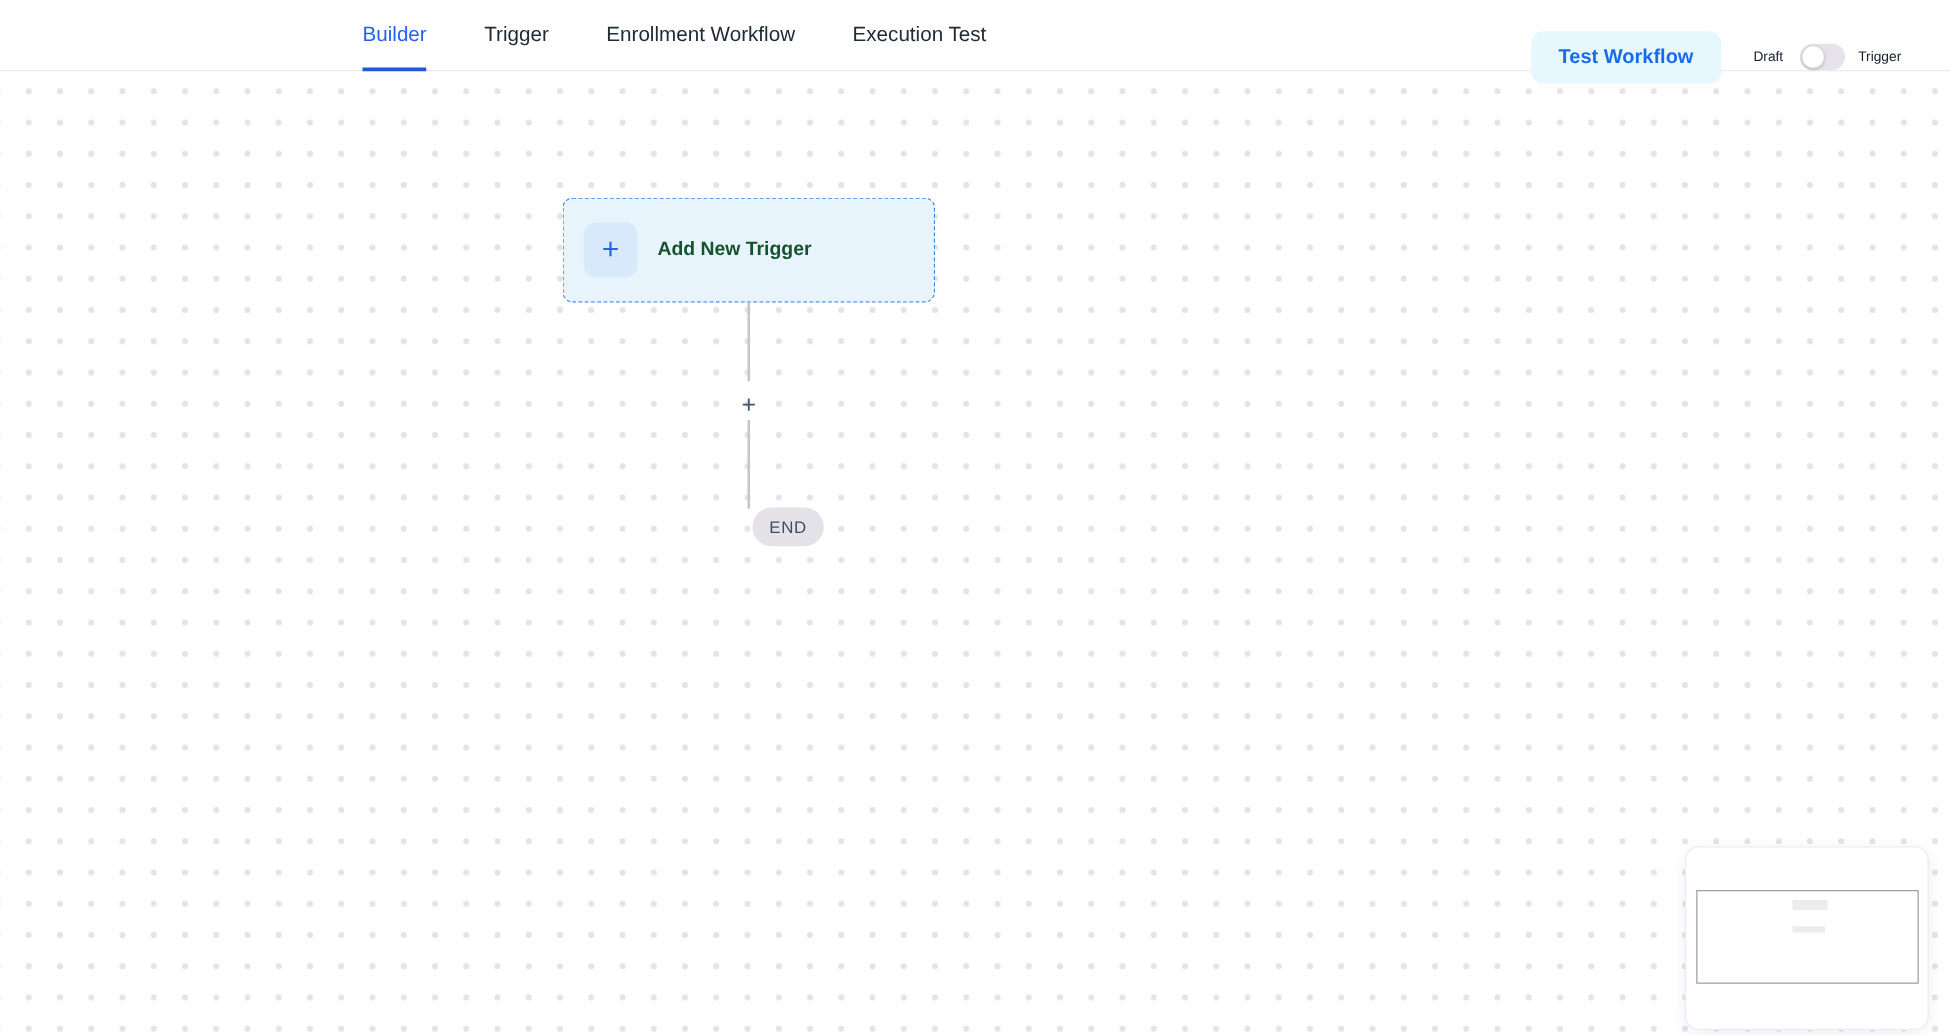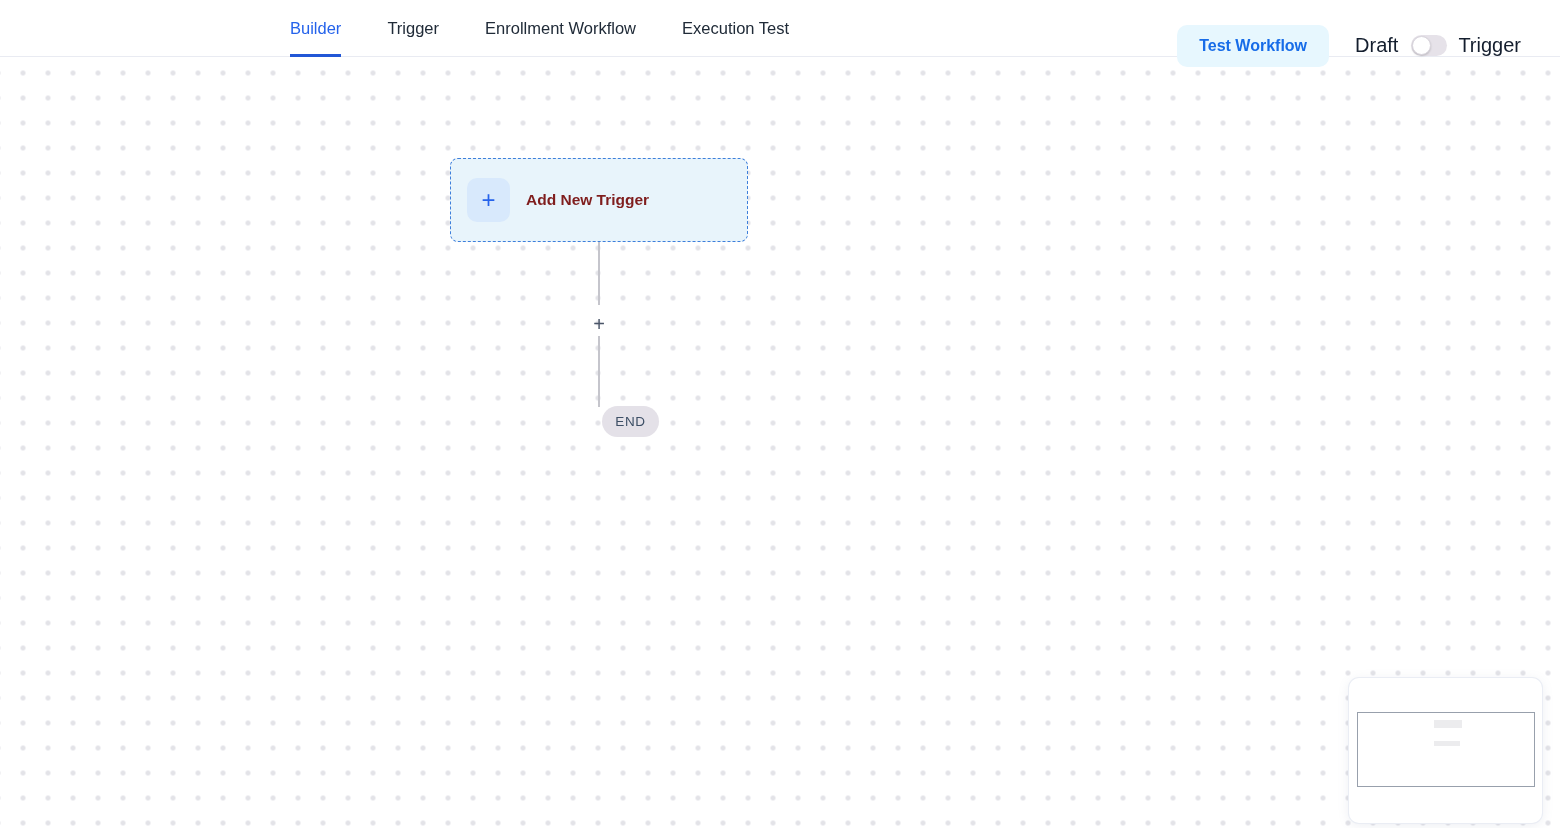--- a/index.html
+++ b/index.html
@@ -49,21 +49,21 @@
     border-radius: 10px;
     background: #e7f7fe;
     color: #176ce8;
     font-family: "Liberation Sans", sans-serif;
     font-size: 16px;
     font-weight: 600;
     cursor: pointer;
     margin-right: 26px;
   }
   .mode-label {
-    font-size: 20px;
+    font-size: 11px;
     color: #141e2e;
     font-weight: 500;
   }
   .toggle {
     position: relative;
     width: 36px; height: 21px;
     border-radius: 11px;
     background: #e6e2e9;
     margin: 0 11px 0 13px;
     cursor: pointer;
@@ -108,21 +108,21 @@
     color: #2563eb;
     font-size: 24px;
     font-weight: 400;
     line-height: 1;
     flex: none;
   }
   .trigger-label {
     margin-left: 16px;
     font-size: 15.5px;
     font-weight: 600;
-    color: #7f1d1d;
+    color: #14532d;
     text-align: center;
   }
 
   .connector {
     position: absolute;
     left: 598px;
     width: 2px;
     background: #c5c5cc;
   }
   .connector.seg1 { top: 185px; height: 63px; }

